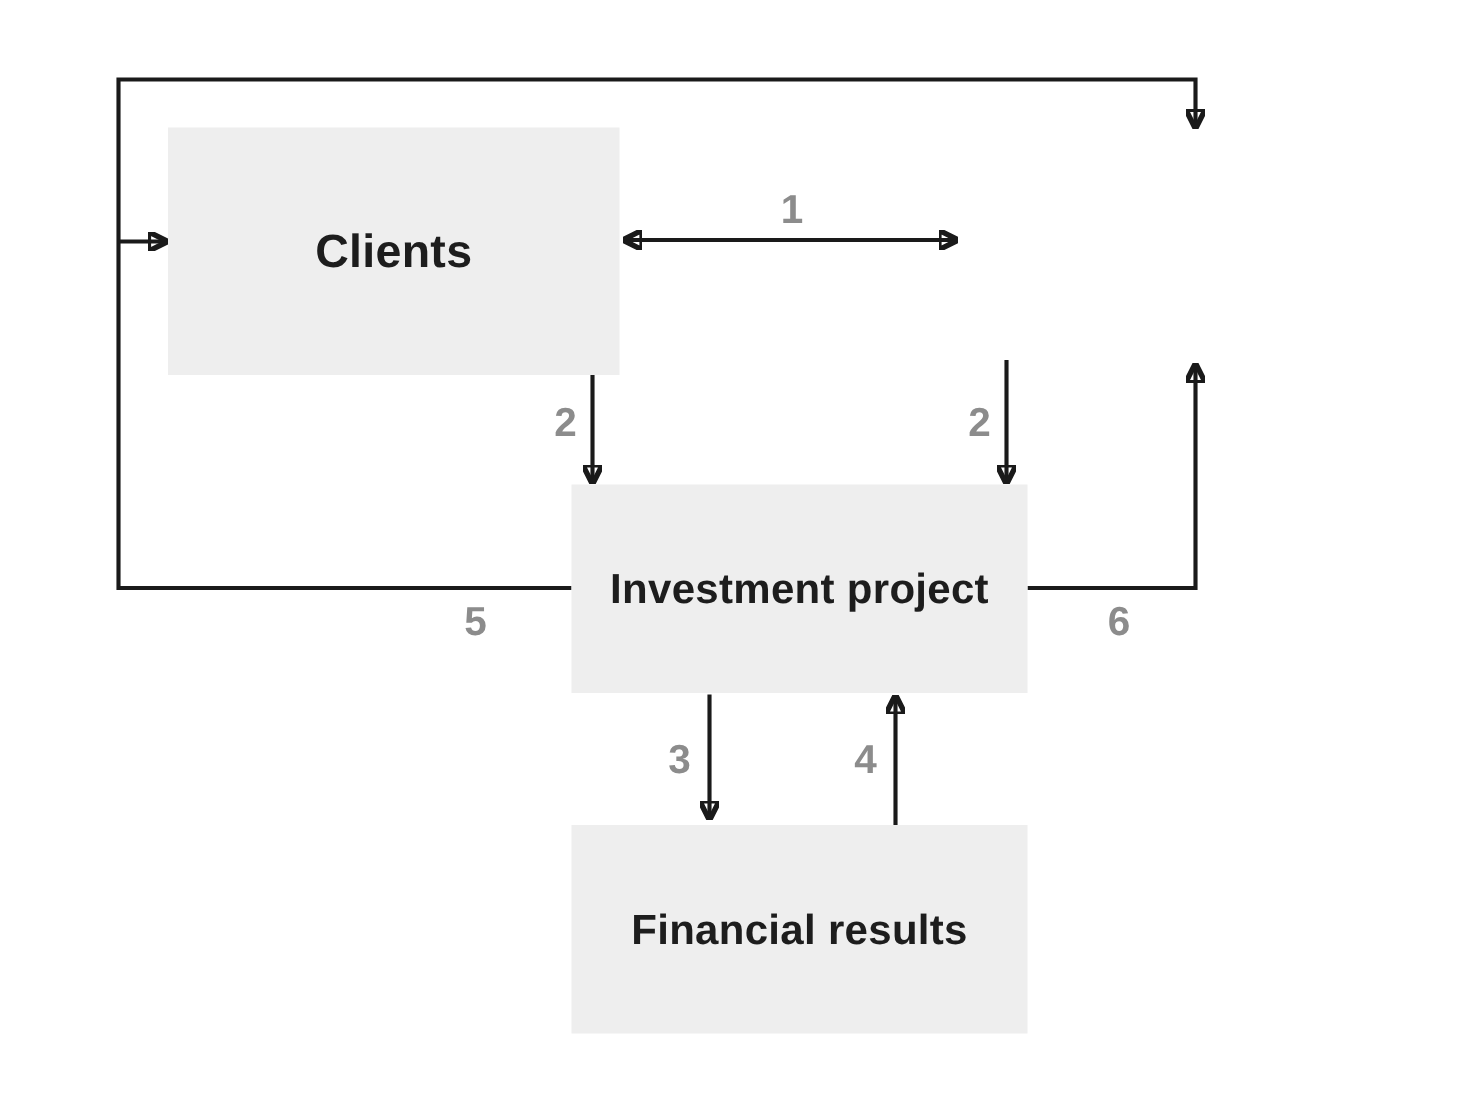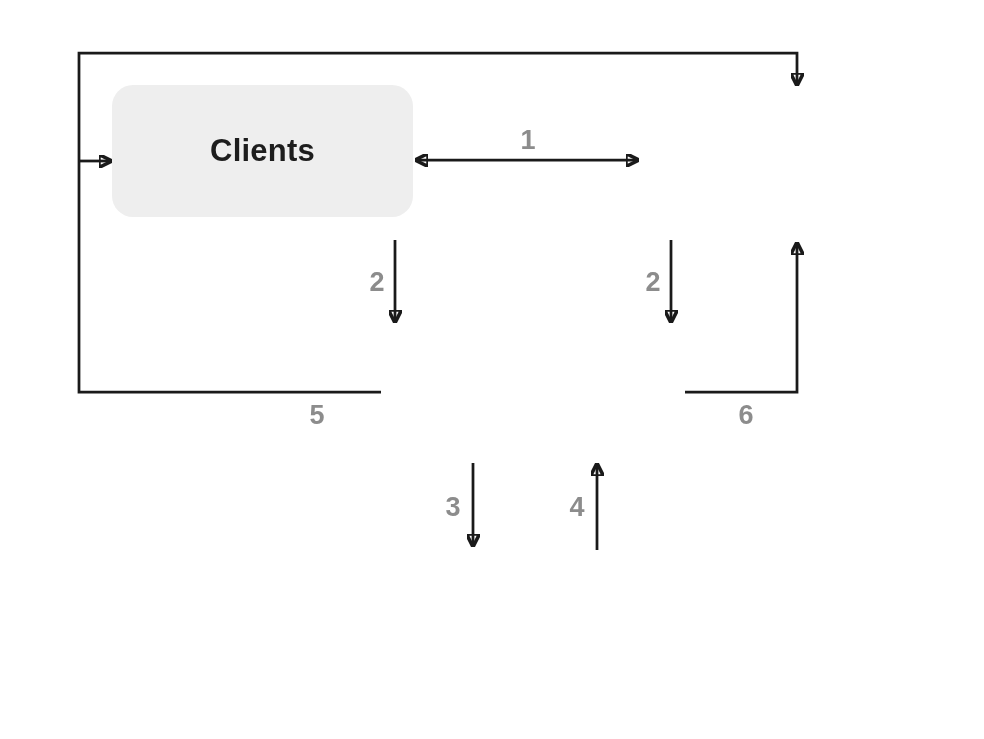--- a/index.html
+++ b/index.html
@@ -32,21 +32,21 @@
     background: #eeeeee;
     color: #1d1d1d;
     font-weight: bold;
     display: flex;
     align-items: center;
     justify-content: center;
     text-align: center;
     font-size: 31px;
     letter-spacing: 0.2px;
   }
-  .node--clients            { left: 112px; top: 85px;  width: 301px; height: 132px; border-radius: 21px; }
+  .node--clients            { left: 112px; top: 85px;  width: 301px; height: 165px; }
   .node--islamic-bank       { left: 643px; top: 85px;  width: 296px; height: 154px; }
   .node--investment-project { left: 381px; top: 323px; width: 304px; height: 139px; font-size: 28px; }
   .node--financial-results  { left: 381px; top: 550px; width: 304px; height: 139px; font-size: 28px; }
   .flow-label {
     position: absolute;
     transform: translate(-50%, -50%);
     color: #8c8c8c;
     font-weight: bold;
     font-size: 27px;
     line-height: 1;
@@ -84,21 +84,23 @@
     <path d="M685 392 H797 V244" marker-end="url(#arrow)"></path>
 
     <path d="M473 463 V545" marker-end="url(#arrow)"></path>
 
     <path d="M597 550 V465" marker-end="url(#arrow)"></path>
   </svg>
 
   <div class="node node--clients">Clients</div>
 
 
+  <div class="node node--investment-project">Investment project</div>
 
+  <div class="node node--financial-results">Financial results</div>
 
   <span class="flow-label flow-label--1">1</span>
 
   <span class="flow-label flow-label--2-clients">2</span>
 
   <span class="flow-label flow-label--2-bank">2</span>
 
   <span class="flow-label flow-label--3">3</span>
 
   <span class="flow-label flow-label--4">4</span>

